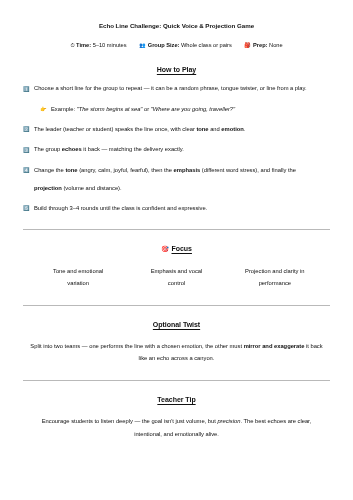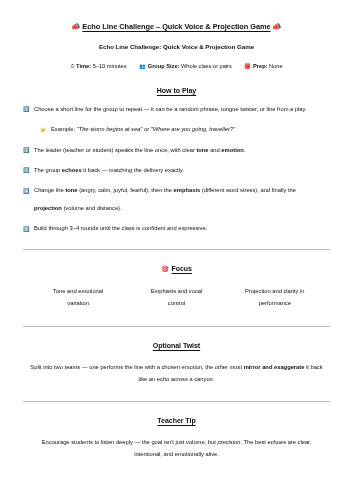--- a/index.html
+++ b/index.html
@@ -158,25 +158,20 @@
     padding: 0 2px;
   }
   .body-para b { font-weight: bold; }
   .body-para i { font-style: italic; }
 </style>
 </head>
 <body>
 
 <div class="page">
 
-  <h1 class="doc-title">
-    <span class="emoji">📣</span>
-    <span class="title-text">Echo Line Challenge – Quick Voice &amp; Projection Game</span>
-    <span class="emoji">📣</span>
-  </h1>
 
   <div class="doc-subtitle">Echo Line Challenge: Quick Voice &amp; Projection Game</div>
 
   <div class="meta-row">
     <span class="meta-item">
       <span class="mi-icon emoji">⏱</span><span class="mi-label">Time:</span><span class="mi-value"> 5–10 minutes</span>
     </span>
     <span class="meta-item">
       <span class="mi-icon emoji">👥</span><span class="mi-label">Group Size:</span><span class="mi-value"> Whole class or pairs</span>
     </span>

